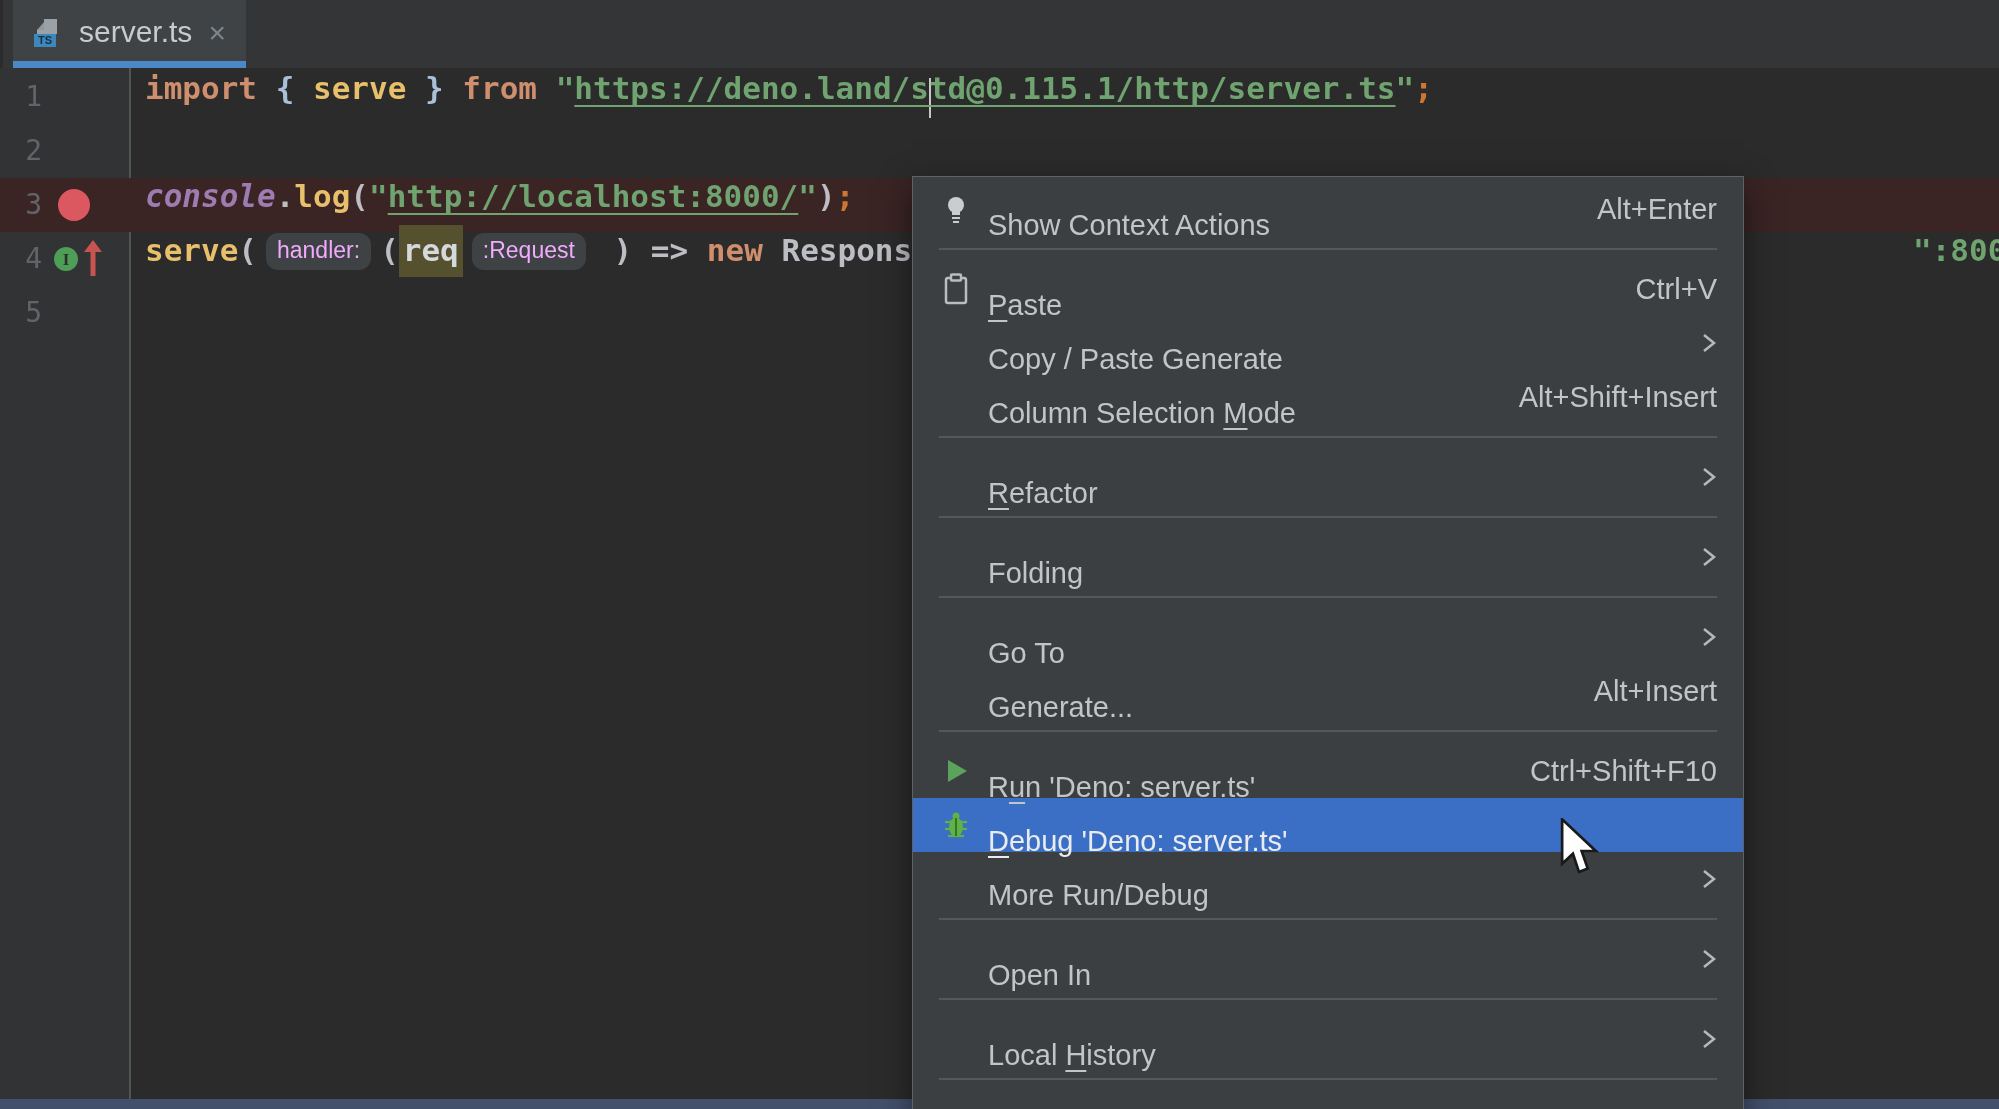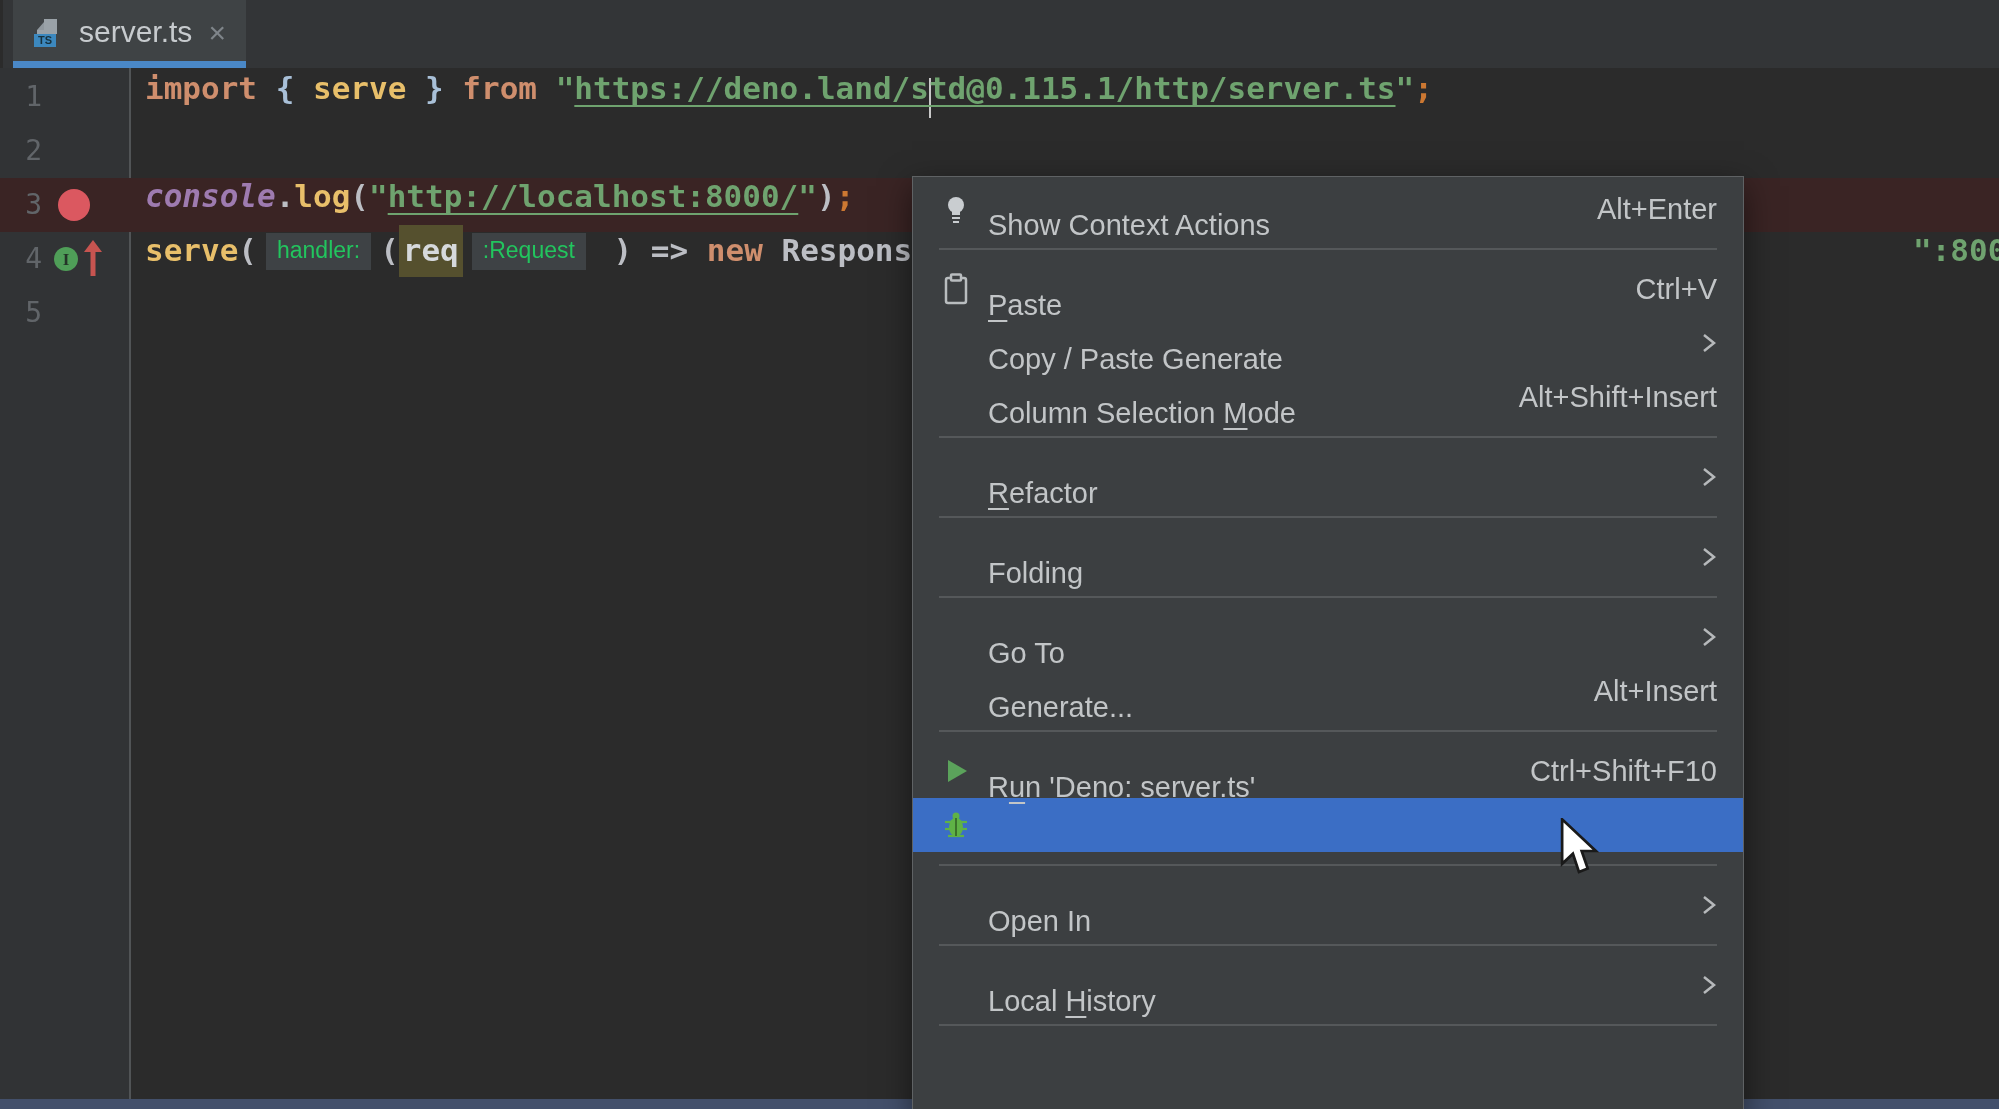--- a/index.html
+++ b/index.html
@@ -23,22 +23,22 @@
   .bp-dot{position:absolute;left:58px;width:32px;height:32px;border-radius:50%;background:#DB5860;z-index:2;}
   .gicons{position:absolute;left:52px;z-index:2;display:flex;align-items:center;height:54px;}
   .code-line{position:absolute;left:145px;right:0;height:54px;line-height:54px;white-space:pre;z-index:2;
              font:bold 31px "DejaVu Sans Mono",monospace;}
   .tail{position:absolute;left:1768px;top:0;}
   .tk-kw{color:#CF8E6D}.tk-fn{color:#E8BF6A}.tk-id{color:#BCBEC4}.tk-punct{color:#BCBEC4}
   .tk-brace{color:#A9C0D8}.tk-semi{color:#CC7832}
   .tk-str,.tk-strlink{color:#6FA36F}
   .tk-strlink{text-decoration:underline;text-underline-offset:6px;text-decoration-thickness:2px;}
   .tk-con{color:#9E7BB0;font-style:italic}
-  .tk-hint{display:inline-block;font:500 23px "Liberation Sans",sans-serif;background:#3E4245;color:#22c55e;
-           border-radius:0;padding:4px 11px 6px;margin:0 9px;vertical-align:3px;line-height:normal;}
+  .tk-hint{display:inline-block;font:500 23px "Liberation Sans",sans-serif;background:#3E4245;color:#f0abfc;
+           border-radius:12px;padding:4px 11px 6px;margin:0 9px;vertical-align:3px;line-height:normal;}
   .tk-hl{background:#55502E;color:#D6D9DC;padding:7px 4px 9px;}
   .caret{position:absolute;left:929px;top:8px;width:2px;height:40px;background:#C8C8C8;z-index:2;}
   .bottom-strip{position:absolute;left:0;right:0;bottom:0;height:10px;background:#43506B;z-index:3;}
 
   
   .menu{position:absolute;left:912px;top:176px;width:832px;height:940px;background:#3C3F41;
         border:1px solid #5F6264;box-shadow:0 10px 30px rgba(0,0,0,.5);z-index:10;
         padding-top:5px;box-sizing:border-box;overflow:hidden;}
   .mi{height:54px;display:flex;align-items:center;padding:0 26px;cursor:default;}
   .mi .ic{width:34px;height:34px;margin-right:15px;flex:0 0 34px;display:flex;align-items:center;justify-content:center;}
@@ -215,21 +215,33 @@
               <line x1="15" y1="7" x2="15" y2="26"></line>
               <line x1="4" y1="12" x2="26" y2="12"></line>
               <line x1="4" y1="19" x2="26" y2="19"></line>
               <line x1="7" y1="26" x2="23" y2="26"></line>
             </g>
             <circle cx="15" cy="6" r="3.5" fill="#5FB246"></circle>
             <ellipse cx="15" cy="17" rx="7" ry="9.5" fill="#5FB246"></ellipse>
             <line x1="15" y1="8" x2="15" y2="26" stroke="#2F5D23" stroke-width="1.5"></line>
           </svg>
         </span>
+        <span class="lbl"><u>D</u>ebug 'Deno: server.ts'</span>
         <span class="rt"></span>
+      </div>
+      <div class="mi">
+        <span class="ic"></span>
+        <span class="lbl">More Run/Debug</span>
+        <span class="rt">
+          <span style="display: flex;">
+            <svg width="16" height="28" viewBox="0 0 16 28">
+              <polyline points="3,6 13,14 3,22" fill="none" stroke="#B6B9BB" stroke-width="2.5"></polyline>
+            </svg>
+          </span>
+        </span>
       </div>
       <div class="msep"></div>
       <div class="mi">
         <span class="ic"></span>
         <span class="lbl">Open In</span>
         <span class="rt">
           <span style="display: flex;">
             <svg width="16" height="28" viewBox="0 0 16 28">
               <polyline points="3,6 13,14 3,22" fill="none" stroke="#B6B9BB" stroke-width="2.5"></polyline>
             </svg>

